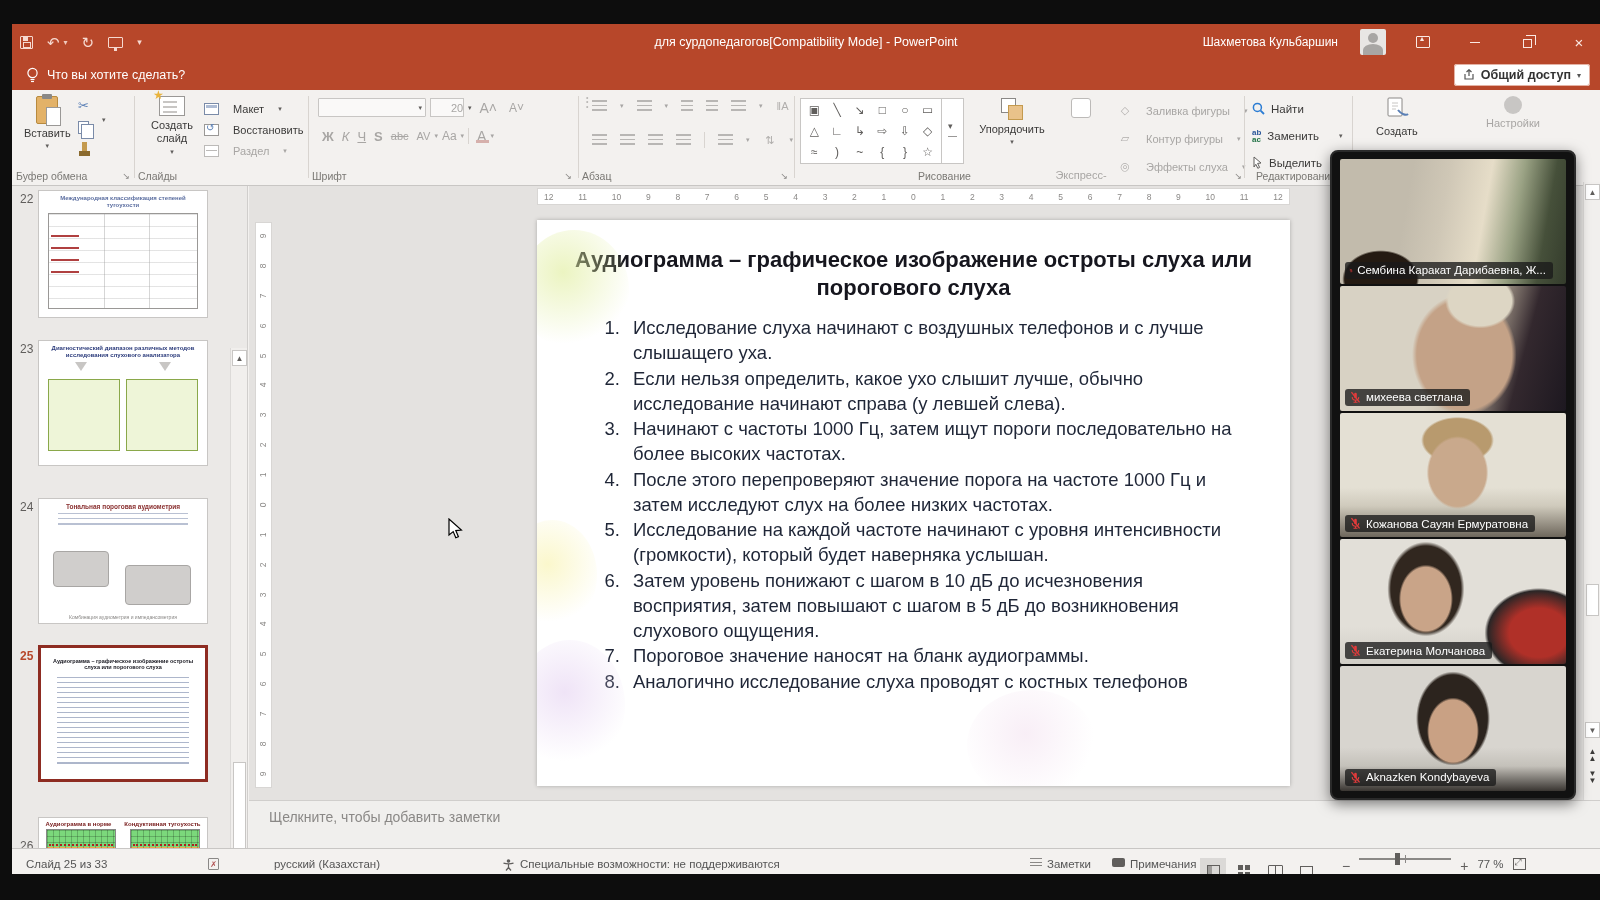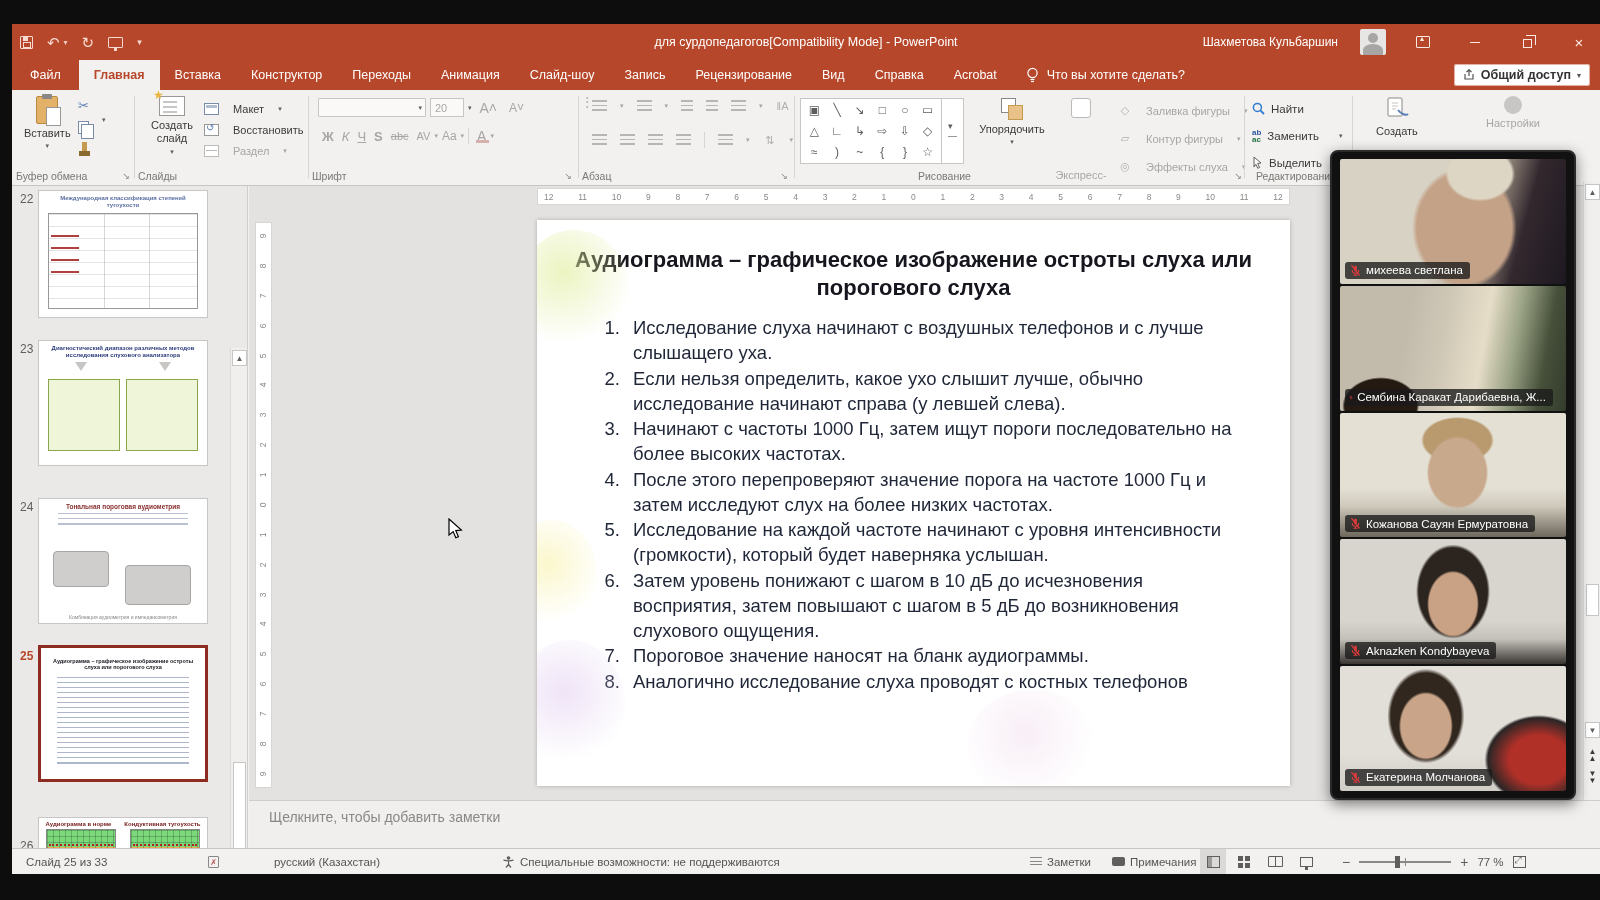--- a/index.html
+++ b/index.html
@@ -68,21 +68,21 @@
   .icon-layout::after { content:""; position:absolute; left:1px; top:1px; width:11px; height:3px; background:#aebcd4; }
   .icon-reset { width:15px; height:12px; border:1.3px solid #9a9896; position:relative; background:#fff; }
   .icon-reset::after { content:"↺"; position:absolute; left:1px; top:-3px; font-size:10px; color:#5a7fb5; }
   .icon-section { width:15px; height:12px; border:1.3px solid #bcbab8; position:relative; background:#fff; }
   .icon-section::after { content:""; position:absolute; left:1px; top:4px; width:11px; height:1.5px; background:#bcbab8; }
   .menu-item-sm { display:flex; align-items:center; gap:14px; height:21px; font-size:11px; color:#3b3a39; white-space:nowrap; }
 
   
   .fontbox { width:108px; height:19px; border:1px solid #c8c6c4; background:#faf9f8; border-radius:1px; display:flex; align-items:center; justify-content:flex-end; }
   .fontbox .chev { padding:0 3px; }
-  .sizebox { width:34px; height:19px; border:1px solid #c8c6c4; background:#faf9f8; font-size:11px; color:#a8a6a4; display:flex; align-items:center; padding-left:4px; }
+  .sizebox { width:34px; height:19px; border:1px solid #c8c6c4; background:#faf9f8; font-size:11px; color:#a8a6a4; display:flex; align-items:center; padding-left:20px; }
   .fmt { font-size:13px; color:#a8a6a4; padding:0 4px; }
   .fmt.b { font-weight:bold; } .fmt.i { font-style:italic; } .fmt.u { text-decoration:underline; }
   .fmt.s { text-decoration:line-through; font-size:11px; }
   .fcolor { position:relative; }
   .fcolor::after { content:""; position:absolute; left:3px; bottom:1px; width:13px; height:3px; background:#d6b0ac; }
 
   
   .bar-icon { width:15px; height:12px; background:repeating-linear-gradient(#b8b6b4 0 1.5px, transparent 1.5px 4.5px); background-size:15px 12px; }
   .bar-icon.short { background:repeating-linear-gradient(#b8b6b4 0 1.5px, transparent 1.5px 4.5px); width:12px; }
   .bullet-dots { position:relative; }
@@ -134,21 +134,21 @@
   .slide { position:absolute; left:288px; top:34px; width:753px; height:566px; background:#fff; box-shadow:0 0 4px rgba(0,0,0,.25); overflow:hidden; }
   .balloon { position:absolute; border-radius:50%; }
   .slide-title { margin-top:26px; text-align:center; font-size:22px; font-weight:bold; color:#16161e; line-height:1.25; padding:0 30px; }
   .slide-list { margin:14px 40px 0 88px; font-size:18.5px; color:#1f2637; line-height:25px; }
   .slide-list li { margin-bottom:0.5px; padding-left:8px; }
 
   
   .notes { position:absolute; left:237px; top:776px; width:1351px; height:48px; background:#f0efed; border-top:1px solid #d0cecc; }
   .notes-text { position:absolute; left:20px; top:8px; font-size:14px; color:#8a8886; }
   .statusbar { position:absolute; left:0; top:824px; width:100%; height:26px; background:#f3f1ef; border-top:1px solid #c8c6c4; font-size:11.5px; color:#555; }
-  .sb { position:absolute; top:0; height:25px; display:flex; align-items:center; gap:5px; }
+  .sb { position:absolute; top:9px; height:25px; display:flex; align-items:flex-start; gap:5px; }
   .icon-spell { width:11px; height:12px; border:1.2px solid #8a8886; border-radius:1px; position:relative; font-size:8px; color:#b05050; text-align:center; line-height:11px; }
   .icon-notes-sb { width:12px; height:10px; background:repeating-linear-gradient(#8a8886 0 1.3px, transparent 1.3px 3.6px); }
   .icon-comment { width:13px; height:9px; background:#605e5c; border-radius:2px; position:relative; }
   .icon-comment::after { content:""; position:absolute; left:2px; bottom:-3px; border:3px solid transparent; border-top:4px solid #605e5c; }
   .viewbtn { width:26px; height:25px; display:flex; align-items:center; justify-content:center; }
   .viewbtn.active { background:#dbd9d7; }
   .icon-vnormal { width:13px; height:12px; border:1.2px solid #605e5c; position:relative; }
   .icon-vnormal::after { content:""; position:absolute; left:0; top:0; width:4px; height:10.5px; background:#605e5c; opacity:.5; }
   .icon-vsort { width:12px; height:12px; background:
      linear-gradient(#605e5c,#605e5c) 0 0/5px 5px no-repeat, linear-gradient(#605e5c,#605e5c) 7px 0/5px 5px no-repeat,
@@ -217,35 +217,20 @@
             <span class="icon-min"></span>
           </span>
       <span class="win-btn">
             <span class="icon-restore"></span>
           </span>
       <span class="win-btn">×</span>
     </div>
   </div>
 
   <div class="tabrow">
-    <div style="display:flex;">
-
-    <div class="tab file-tab">Файл</div>
-          <div class="tab selected">Главная</div>
-          <div class="tab">Вставка</div>
-          <div class="tab">Конструктор</div>
-          <div class="tab">Переходы</div>
-          <div class="tab">Анимация</div>
-          <div class="tab">Слайд-шоу</div>
-          <div class="tab">Запись</div>
-          <div class="tab">Рецензирование</div>
-          <div class="tab">Вид</div>
-          <div class="tab">Справка</div>
-          <div class="tab">Acrobat</div>
-        </div>
     <div class="tellme">
       <svg width="13" height="16" viewBox="0 0 13 16">
             <circle cx="6.5" cy="6" r="4.6" fill="none" stroke="#fff" stroke-width="1.2"></circle>
             <line x1="4.5" y1="12.5" x2="8.5" y2="12.5" stroke="#fff" stroke-width="1.2"></line>
             <line x1="5" y1="14.5" x2="8" y2="14.5" stroke="#fff" stroke-width="1.2"></line>
           </svg>
       <span>Что вы хотите сделать?</span>
     </div>
     <div class="share-btn">
       <svg width="12" height="12" viewBox="0 0 12 12">
@@ -662,80 +647,80 @@
   <div class="main-scroll">
     <span class="scroll-arrow" style="top:2px;">▲</span>
     <span class="scroll-thumb" style="top:402px; height:32px;"></span>
     <span class="scroll-arrow" style="top:540px;">▼</span>
     <span class="dbl-arrows" style="top:566px;">▲<br>▲</span>
     <span class="dbl-arrows" style="top:588px;">▼<br>▼</span>
   </div>
 
   <div class="video-panel">
 
-  <div class="tile v1">
+  <div class="tile v2">
+      <div class="name-tag">
+        <svg width="13" height="13" viewBox="0 0 16 16">
+          <rect x="6.4" y="2" width="3.2" height="7" rx="1.6" fill="#e23b3b"></rect>
+          <path d="M4 7.5a4 4 0 0 0 8 0" fill="none" stroke="#e23b3b" stroke-width="1.3"></path>
+          <line x1="8" y1="11.5" x2="8" y2="13.5" stroke="#e23b3b" stroke-width="1.3"></line>
+          <line x1="5.5" y1="13.8" x2="10.5" y2="13.8" stroke="#e23b3b" stroke-width="1.3"></line>
+          <line x1="3" y1="1.5" x2="13" y2="14" stroke="#e23b3b" stroke-width="1.6"></line>
+        </svg>
+        <span>Сембина Каракат Дарибаевна, Ж...</span>
+      </div>
+    </div>
+        <div class="tile v1">
       <div class="name-tag">
         <svg width="13" height="13" viewBox="0 0 16 16">
           <rect x="6.4" y="2" width="3.2" height="7" rx="1.6" fill="#e23b3b"></rect>
           <path d="M4 7.5a4 4 0 0 0 8 0" fill="none" stroke="#e23b3b" stroke-width="1.3"></path>
           <line x1="8" y1="11.5" x2="8" y2="13.5" stroke="#e23b3b" stroke-width="1.3"></line>
           <line x1="5.5" y1="13.8" x2="10.5" y2="13.8" stroke="#e23b3b" stroke-width="1.3"></line>
           <line x1="3" y1="1.5" x2="13" y2="14" stroke="#e23b3b" stroke-width="1.6"></line>
         </svg>
         <span>михеева светлана</span>
-      </div>
-    </div>
-        <div class="tile v2">
-      <div class="name-tag">
-        <svg width="13" height="13" viewBox="0 0 16 16">
-          <rect x="6.4" y="2" width="3.2" height="7" rx="1.6" fill="#e23b3b"></rect>
-          <path d="M4 7.5a4 4 0 0 0 8 0" fill="none" stroke="#e23b3b" stroke-width="1.3"></path>
-          <line x1="8" y1="11.5" x2="8" y2="13.5" stroke="#e23b3b" stroke-width="1.3"></line>
-          <line x1="5.5" y1="13.8" x2="10.5" y2="13.8" stroke="#e23b3b" stroke-width="1.3"></line>
-          <line x1="3" y1="1.5" x2="13" y2="14" stroke="#e23b3b" stroke-width="1.6"></line>
-        </svg>
-        <span>Сембина Каракат Дарибаевна, Ж...</span>
       </div>
     </div>
         <div class="tile v3">
       <div class="name-tag">
         <svg width="13" height="13" viewBox="0 0 16 16">
           <rect x="6.4" y="2" width="3.2" height="7" rx="1.6" fill="#e23b3b"></rect>
           <path d="M4 7.5a4 4 0 0 0 8 0" fill="none" stroke="#e23b3b" stroke-width="1.3"></path>
           <line x1="8" y1="11.5" x2="8" y2="13.5" stroke="#e23b3b" stroke-width="1.3"></line>
           <line x1="5.5" y1="13.8" x2="10.5" y2="13.8" stroke="#e23b3b" stroke-width="1.3"></line>
           <line x1="3" y1="1.5" x2="13" y2="14" stroke="#e23b3b" stroke-width="1.6"></line>
         </svg>
         <span>Кожанова Сауян Ермуратовна</span>
       </div>
     </div>
+        <div class="tile v5">
+      <div class="name-tag">
+        <svg width="13" height="13" viewBox="0 0 16 16">
+          <rect x="6.4" y="2" width="3.2" height="7" rx="1.6" fill="#e23b3b"></rect>
+          <path d="M4 7.5a4 4 0 0 0 8 0" fill="none" stroke="#e23b3b" stroke-width="1.3"></path>
+          <line x1="8" y1="11.5" x2="8" y2="13.5" stroke="#e23b3b" stroke-width="1.3"></line>
+          <line x1="5.5" y1="13.8" x2="10.5" y2="13.8" stroke="#e23b3b" stroke-width="1.3"></line>
+          <line x1="3" y1="1.5" x2="13" y2="14" stroke="#e23b3b" stroke-width="1.6"></line>
+        </svg>
+        <span>Екатерина Молчанова</span>
+      </div>
+    </div>
         <div class="tile v4">
       <div class="name-tag">
         <svg width="13" height="13" viewBox="0 0 16 16">
           <rect x="6.4" y="2" width="3.2" height="7" rx="1.6" fill="#e23b3b"></rect>
           <path d="M4 7.5a4 4 0 0 0 8 0" fill="none" stroke="#e23b3b" stroke-width="1.3"></path>
           <line x1="8" y1="11.5" x2="8" y2="13.5" stroke="#e23b3b" stroke-width="1.3"></line>
           <line x1="5.5" y1="13.8" x2="10.5" y2="13.8" stroke="#e23b3b" stroke-width="1.3"></line>
           <line x1="3" y1="1.5" x2="13" y2="14" stroke="#e23b3b" stroke-width="1.6"></line>
         </svg>
         <span>Aknazken Kondybayeva</span>
       </div>
     </div>
-        <div class="tile v5">
-      <div class="name-tag">
-        <svg width="13" height="13" viewBox="0 0 16 16">
-          <rect x="6.4" y="2" width="3.2" height="7" rx="1.6" fill="#e23b3b"></rect>
-          <path d="M4 7.5a4 4 0 0 0 8 0" fill="none" stroke="#e23b3b" stroke-width="1.3"></path>
-          <line x1="8" y1="11.5" x2="8" y2="13.5" stroke="#e23b3b" stroke-width="1.3"></line>
-          <line x1="5.5" y1="13.8" x2="10.5" y2="13.8" stroke="#e23b3b" stroke-width="1.3"></line>
-          <line x1="3" y1="1.5" x2="13" y2="14" stroke="#e23b3b" stroke-width="1.6"></line>
-        </svg>
-        <span>Екатерина Молчанова</span>
-      </div>
-    </div>
       </div>
 
 </div>
 
 <svg id="cursor" width="15" height="22" viewBox="0 0 15 22">
   <path d="M1 1l0 16 4.2-3.4 2.6 6.2 2.6-1.1-2.6-6.1 5.6-.6z" fill="#fff" stroke="#000" stroke-width="1.2"></path>
 </svg>
 </div>
 
 </body></html>

